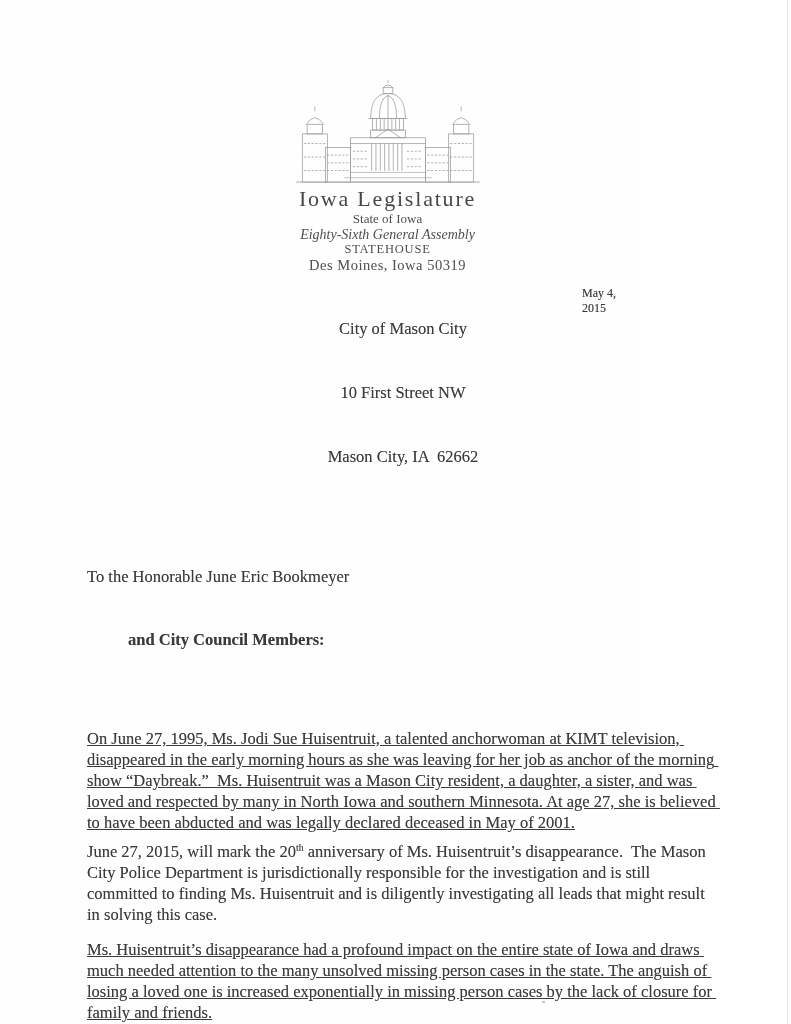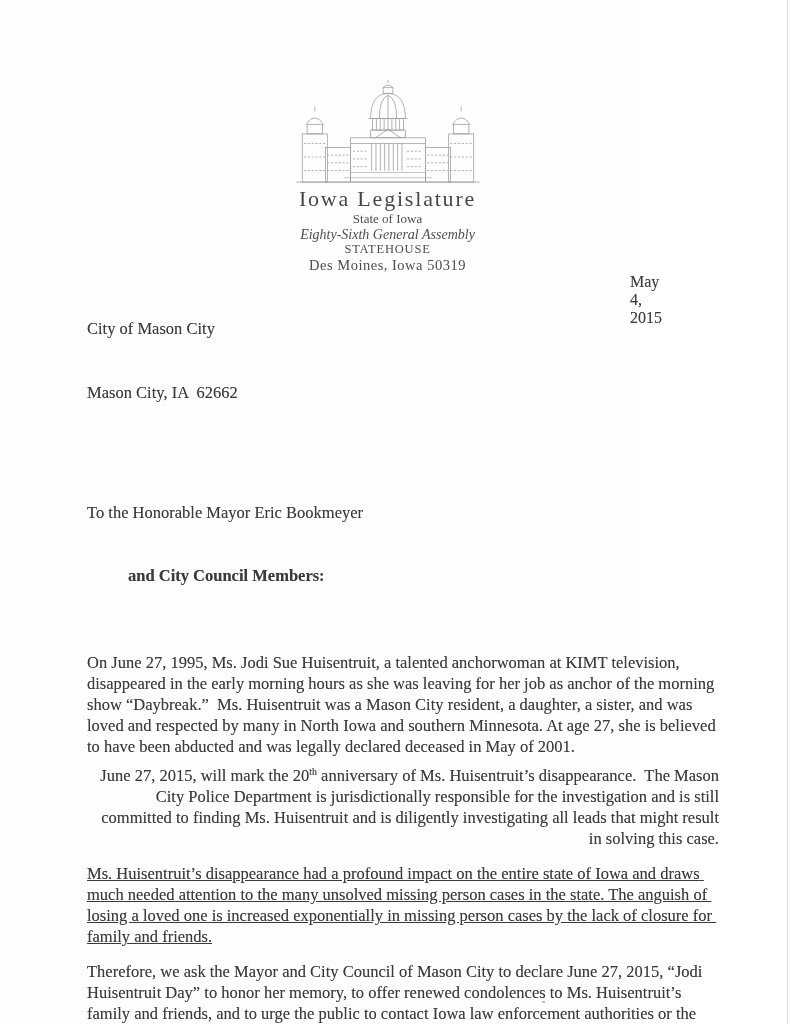--- a/index.html
+++ b/index.html
@@ -31,39 +31,38 @@
     line-height: 24px;
     color: #474747;
   }
   .lh-line { font-size: 13px; line-height: 15.5px; color: #4e4e4e; }
   .lh-assembly { font-style: italic; font-size: 14px; }
   .lh-statehouse { font-size: 12.5px; letter-spacing: 0.8px; }
   .lh-city { font-size: 14.5px; letter-spacing: 0.5px; }
   
   .dateline {
     position: absolute;
-    left: 582px; top: 273px;
-    font-size: 16px;
+    left: 582px; top: 286px;
+    font-size: 12px;
     text-shadow: 0 0 0.6px rgba(60,60,60,0.45);
-    margin-left: 48px;
   }
   .content {
     position: absolute;
     left: 87px; top: 276px;
     width: 632px;
     font-size: 16.5px;
     line-height: 21px;
     text-shadow: 0 0 0.6px rgba(60,60,60,0.45);
   }
   .content p, .content div { white-space: pre-wrap; }
-  .recipient-line { line-height: 22px; }
+  .recipient-line { line-height: 22px; text-align: center; }
   .salutation { margin-top: 14px; }
   .salutation-indent { padding-left: 41px; font-weight: bold; }
-  .para-1 { margin-top: 24px; }
-  .para-2 { margin-top: 8px; text-align: right; }
+  .para-1 { margin-top: 36px; text-decoration: underline; }
+  .para-2 { margin-top: 8px; }
   .para-3 { margin-top: 14px; text-decoration: underline; }
   .para-4 { margin-top: 14px; }
   sup.ord {
     font-size: 0.6em;
     vertical-align: super;
     line-height: 0;
   }
   
   .scan-edge-line {
     position: absolute;
@@ -165,25 +164,26 @@
     <div class="lh-line lh-assembly">Eighty-Sixth General Assembly</div>
     <div class="lh-line lh-statehouse">STATEHOUSE</div>
     <div class="lh-line lh-city">Des Moines, Iowa 50319</div>
   </header>
 
   <div class="dateline">May 4, 2015</div>
 
   <main class="content">
     <div class="recipient">
       <div class="recipient-line">City of Mason City</div>
+      <div class="recipient-line">10 First Street NW</div>
       <div class="recipient-line">Mason City, IA  62662</div>
     </div>
 
     <div class="salutation">
-      <div>To the Honorable Mayor Eric Bookmeyer</div>
+      <div>To the Honorable June Eric Bookmeyer</div>
       <div class="salutation-indent">and City Council Members:</div>
     </div>
 
     <p class="para-1">On June 27, 1995, Ms. Jodi Sue Huisentruit, a talented anchorwoman at KIMT television, disappeared in the early morning hours as she was leaving for her job as anchor of the morning show “Daybreak.”  Ms. Huisentruit was a Mason City resident, a daughter, a sister, and was loved and respected by many in North Iowa and southern Minnesota. At age 27, she is believed to have been abducted and was legally declared deceased in May of 2001.</p>
 
     <p class="para-2"><span>June 27, 2015, will mark the 20</span><sup class="ord">th</sup><span> anniversary of Ms. Huisentruit’s disappearance.  The Mason City Police Department is jurisdictionally responsible for the investigation and is still committed to finding Ms. Huisentruit and is diligently investigating all leads that might result in solving this case.</span></p>
 
     <p class="para-3">Ms. Huisentruit’s disappearance had a profound impact on the entire state of Iowa and draws much needed attention to the many unsolved missing person cases in the state. The anguish of losing a loved one is increased exponentially in missing person cases by the lack of closure for family and friends.</p>
 
     <p class="para-4">Therefore, we ask the Mayor and City Council of Mason City to declare June 27, 2015, “Jodi Huisentruit Day” to honor her memory, to offer renewed condolences to Ms. Huisentruit’s family and friends, and to urge the public to contact Iowa law enforcement authorities or the Federal Bureau of Investigation with any information related to the disappearance of Ms. Huisentruit or other missing persons.</p>

